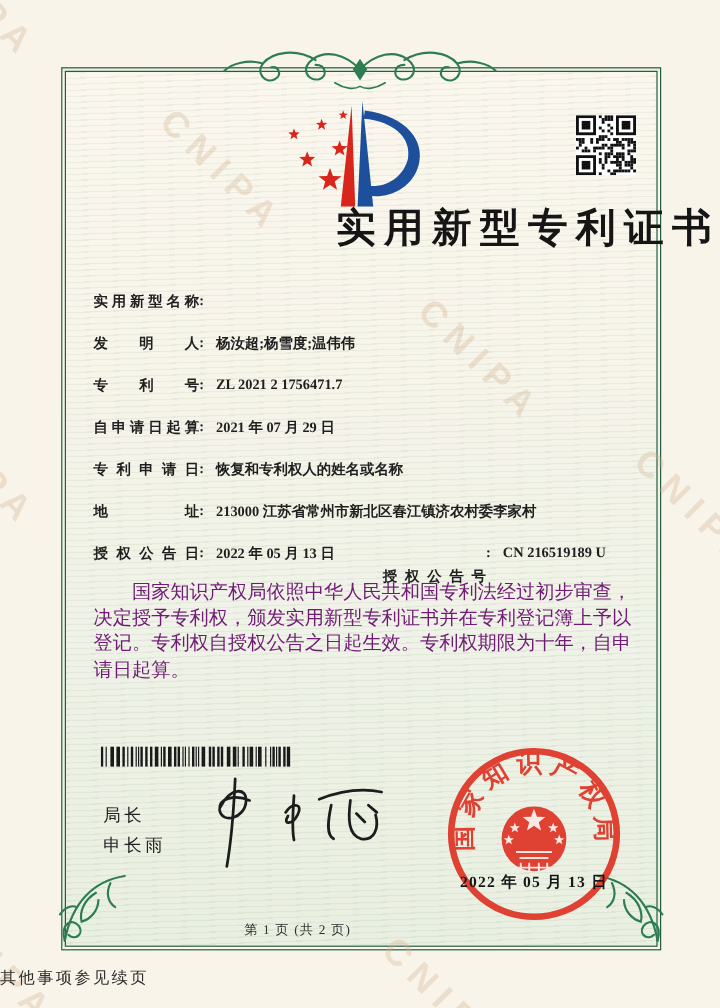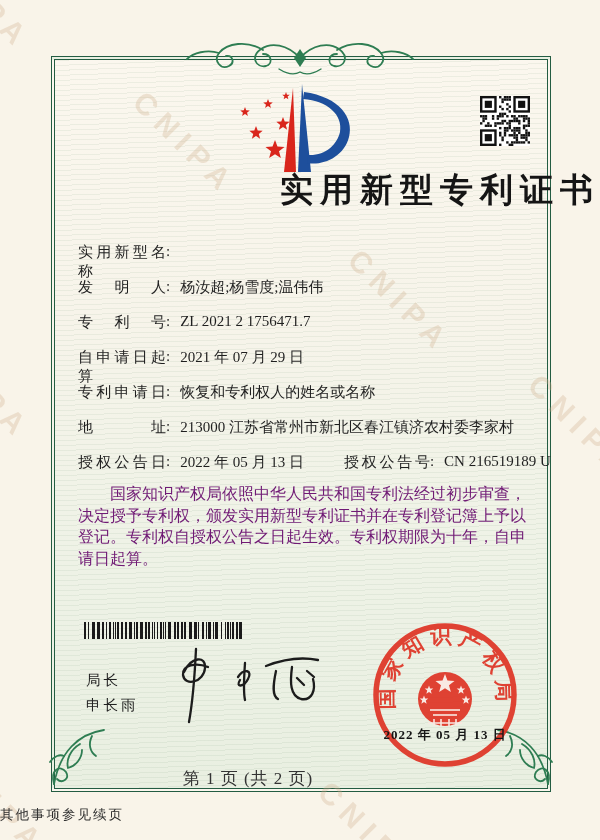--- a/index.html
+++ b/index.html
@@ -16,39 +16,39 @@
   .frame::before{content:"";position:absolute;inset:0;
          background:repeating-linear-gradient(178deg,rgba(110,150,115,.10) 0 1px,rgba(0,0,0,0) 1px 5px);}
   .orn{position:absolute;z-index:3;pointer-events:none;}
   
   .cert-no{position:absolute;z-index:4;left:74px;top:90px;font-size:13px;letter-spacing:1.5px;color:#3a3a3a;}
   .logo{position:absolute;z-index:4;left:230px;top:84px;}
   .qr{position:absolute;z-index:4;left:480px;top:96px;}
   .title{position:absolute;z-index:4;left:0;top:168px;width:600px;text-align:right;
          font-size:33px;font-weight:bold;letter-spacing:7px;color:#151515;}
   .fields{position:absolute;z-index:4;left:78px;top:243px;width:454px;}
-  .frow{height:35px;font-size:15px;font-weight:400;color:#1f1f1f;display:flex;align-items:flex-start;}
+  .frow{height:35px;font-size:12px;font-weight:700;color:#1f1f1f;display:flex;align-items:flex-start;}
   .flabel{display:inline-block;width:88px;flex:none;text-align:justify;text-align-last:justify;}
   .c{flex:none;margin-right:10px;}
   .c::before{content:":";}
-  .flabel2{display:inline-block;width:86px;flex:none;margin-left:40px;text-align:justify;text-align-last:justify;}
+  .flabel2{display:inline-block;width:86px;flex:none;margin-left:40px;text-align:justify;text-align-last:justify;margin-top:19px;}
   .fvalue{white-space:nowrap;}
   .paras{position:absolute;z-index:4;left:78px;top:483px;width:448px;font-size:16px;
          line-height:21.5px;color:#701a75;text-align:justify;}
   .paras p{margin:0;text-indent:2em;}
   .barcode{position:absolute;z-index:4;left:84px;top:622px;}
   .signer{position:absolute;z-index:4;left:86px;top:668px;
           font-family:"Liberation Sans","DejaVu Sans",sans-serif;font-size:14.5px;font-weight:normal;
           letter-spacing:3px;color:#222;line-height:25px;}
   .signature{position:absolute;z-index:5;left:160px;top:638px;}
   .seal{position:absolute;z-index:5;left:370px;top:620px;opacity:.93;}
   .seal-date{position:absolute;z-index:6;left:366px;top:726px;width:158px;text-align:center;
              font-size:13px;font-weight:600;letter-spacing:1px;color:#161616;}
   .page-no{position:absolute;z-index:4;left:0;top:767px;width:496px;text-align:center;
-           font-size:17px;letter-spacing:1px;color:#333;}
+           font-size:11px;letter-spacing:1px;color:#333;}
   .footer-note{position:absolute;z-index:4;left:0;top:806px;width:600px;text-align:left;
            font-size:13.5px;letter-spacing:2px;color:#2e2e2e;}
 </style>
 </head>
 <body>
 
 <div class="page">
 
   <span class="wm" style="left:-55px;top:-60px">CNIPA</span>
   <span class="wm" style="left:150px;top:85px">CNIPA</span>

